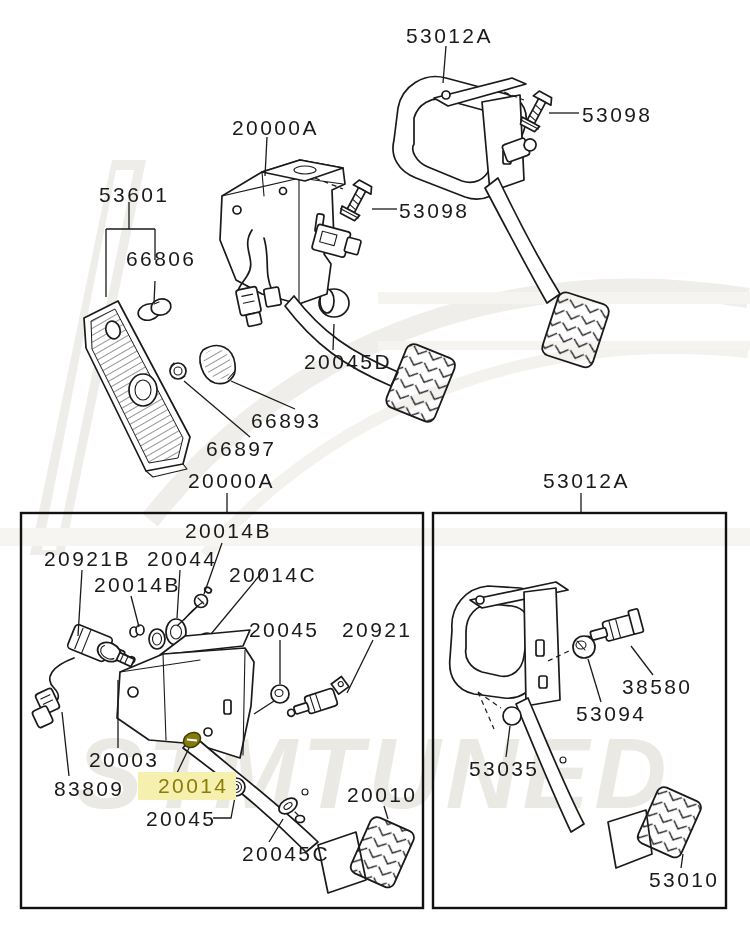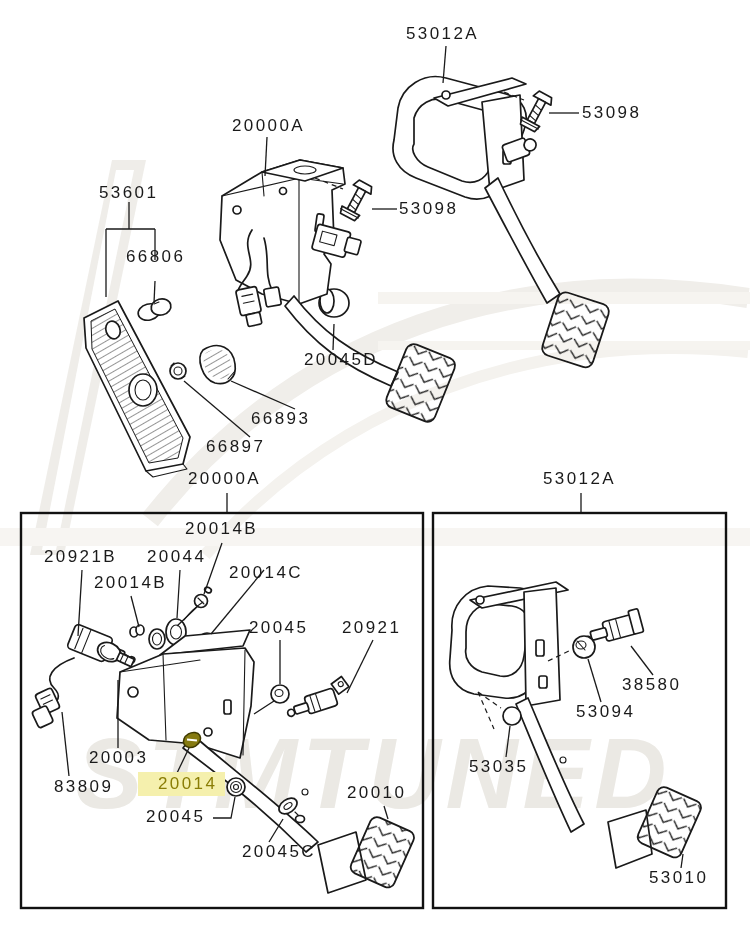--- a/index.html
+++ b/index.html
@@ -4,21 +4,21 @@
 <style>
   :root{
     --line:#1a1a1a; --background:#ffffff;
     --highlight-background:#f5f0ad; --highlight-text:#8a7d05;
     --watermark:#ebe9e4;
   }
   html,body{margin:0;padding:0;background:var(--background);}
   .canvas{position:relative;width:750px;height:945px;background:var(--background);
           overflow:hidden;font-family:"Liberation Sans",sans-serif;}
   .canvas svg{position:absolute;left:0;top:0;}
-  .lbl{position:absolute;font-size:17px;line-height:1;letter-spacing:2.4px;
+  .lbl{position:absolute;font-size:21px;line-height:1;letter-spacing:2.4px;
        color:var(--line);white-space:nowrap;}
   .lbl.highlight{background:var(--highlight-background);color:var(--highlight-text);
        padding:3px 8px 4px 20px;text-align:right;}
   
   .o{stroke:var(--line);stroke-width:1.7;fill:#fff;stroke-linejoin:round;stroke-linecap:round;}
   .on{stroke:var(--line);stroke-width:1.7;fill:none;stroke-linejoin:round;stroke-linecap:round;}
   .d{stroke:var(--line);stroke-width:1.1;fill:none;stroke-linejoin:round;stroke-linecap:round;}
   .ld{stroke:var(--line);stroke-width:1.3;fill:none;}
   .dash{stroke:var(--line);stroke-width:1.2;fill:none;stroke-dasharray:5 4;}
   .box{stroke:#111;stroke-width:2.4;fill:none;}

